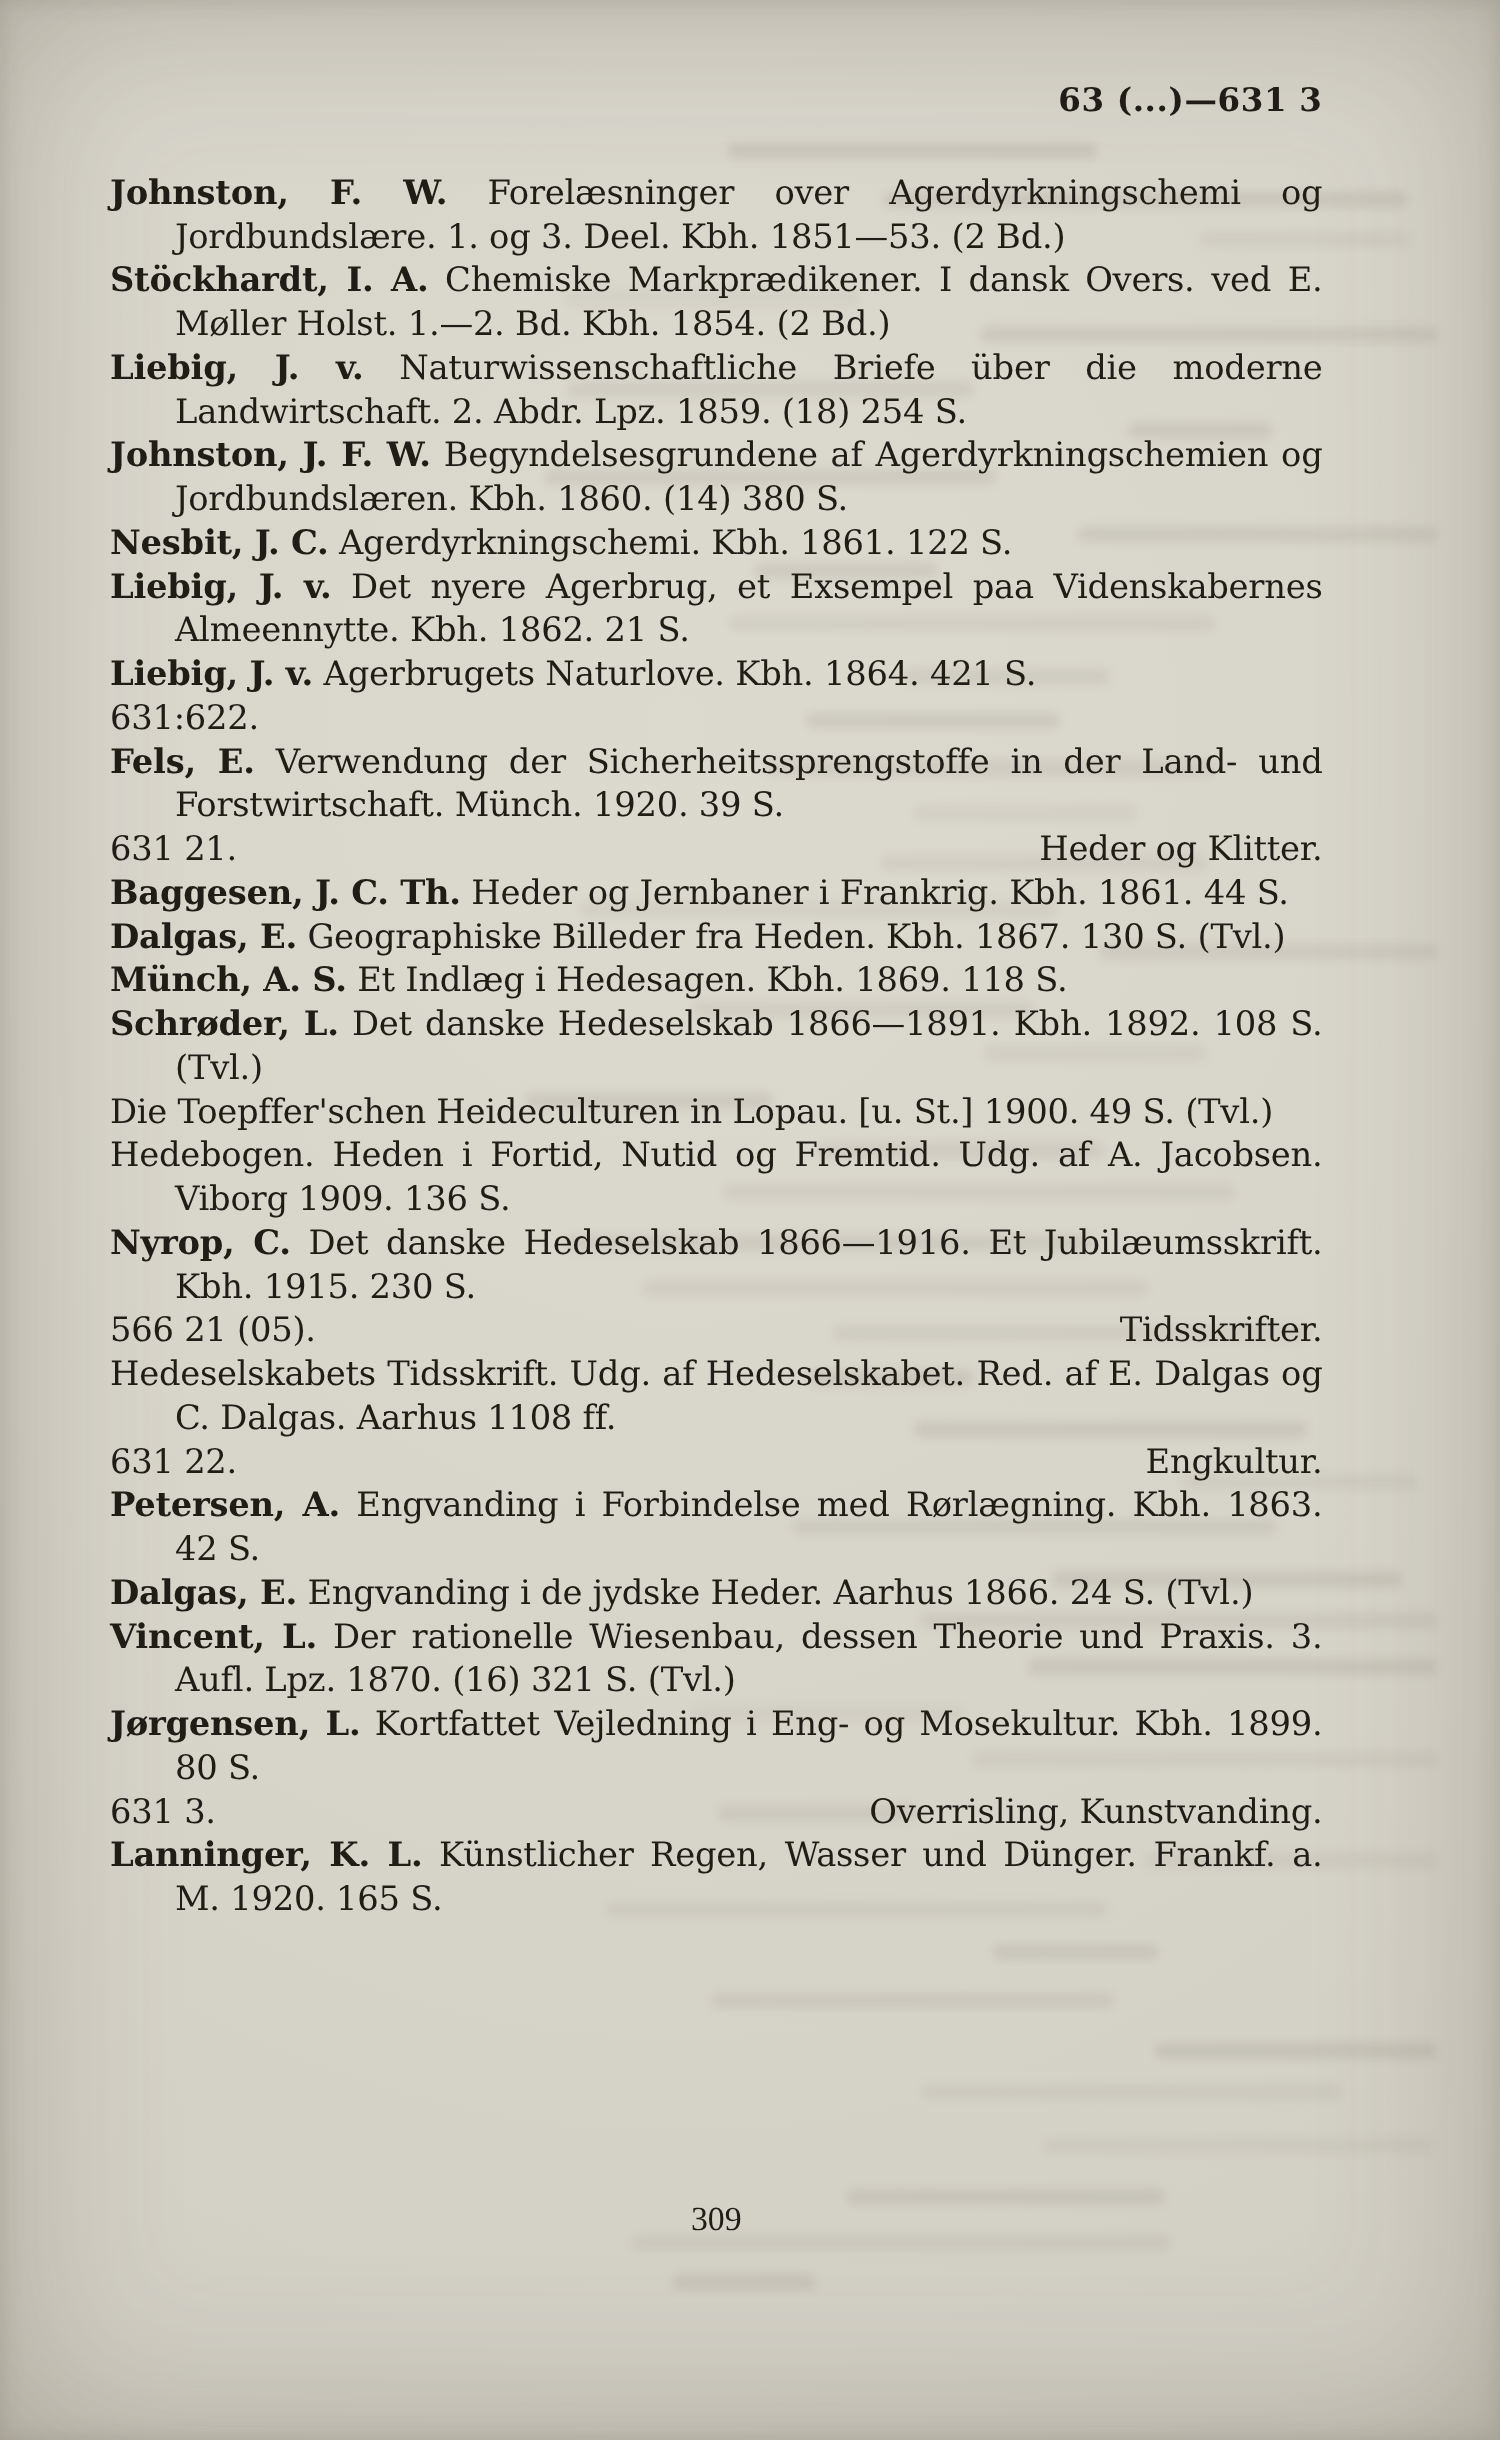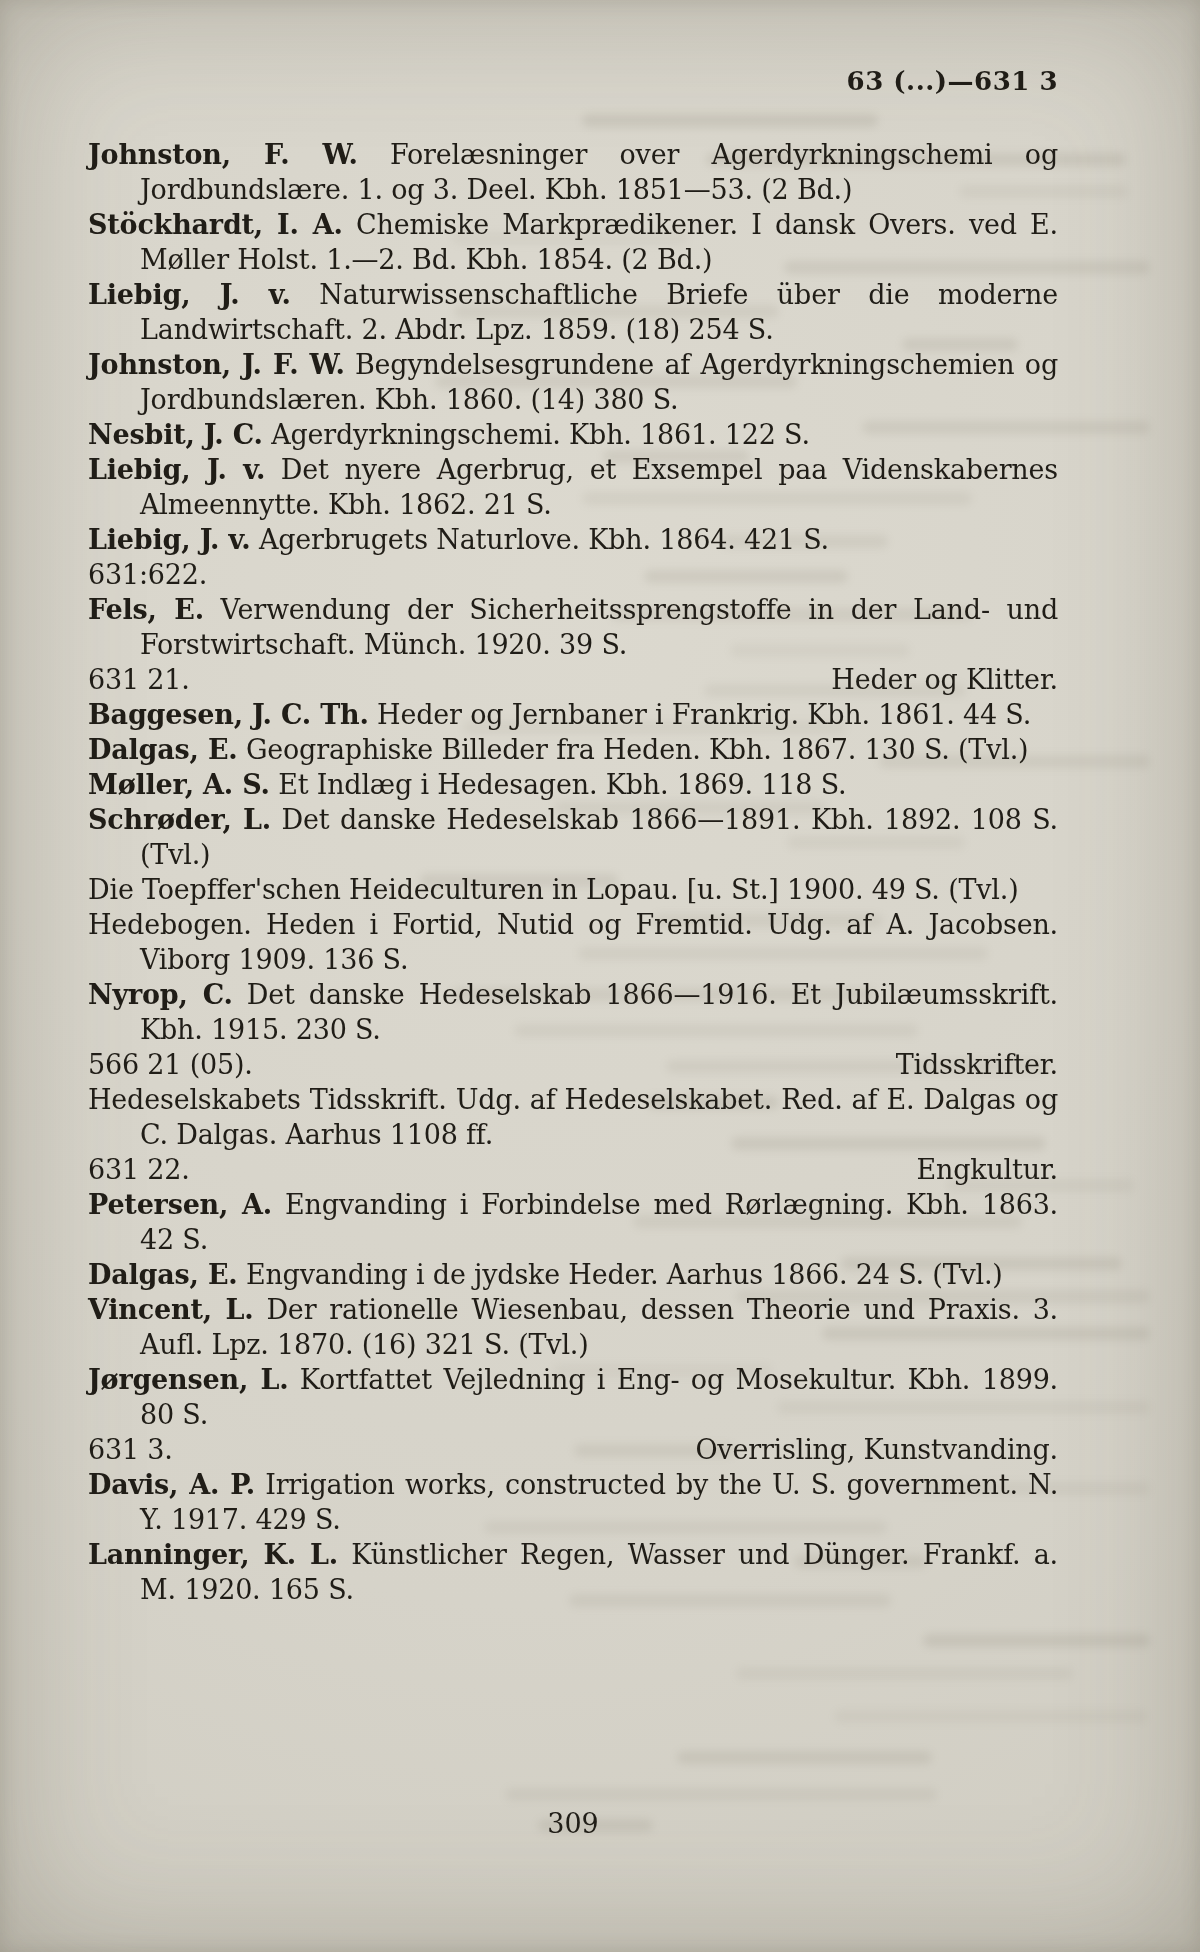--- a/index.html
+++ b/index.html
@@ -69,24 +69,25 @@
   .section{
     margin:0;
     display:flex;
     justify-content:space-between;
     font-weight:normal;
   }
   .page-number{
     position:absolute;
     left:88px;
     width:970px;
-    top:1808px;
+    top:1760px;
     text-align:center;
     font-size:27px;
     z-index:2;
+    font-family:Liberation Serif, serif;
   }
 </style>
 </head>
 <body>
 
 <div class="page">
   <div class="bleed">
       <div class="ghost-line" style="top: 113.971px; left: 581.603px; width: 296.071px; opacity: 0.17;"></div>
       <div class="ghost-line" style="top: 152.722px; left: 705.77px; width: 420.56px; opacity: 0.16;"></div>
       <div class="ghost-line" style="top: 184.746px; left: 958.581px; width: 169.661px; opacity: 0.09;"></div>
@@ -147,21 +148,21 @@
         <p class="section">
           <span class="sec-num">631:622.</span>
         </p>
         <p class="entry"><b class="author">Fels, E.</b> <span>Verwendung der Sicherheitssprengstoffe in der Land- und Forstwirtschaft. Münch. 1920. 39 S.</span></p>
         <p class="section">
           <span class="sec-num">631 21.</span>
           <span class="sec-title">Heder og Klitter.</span>
         </p>
         <p class="entry"><b class="author">Baggesen, J. C. Th.</b> <span>Heder og Jernbaner i Frankrig. Kbh. 1861. 44 S.</span></p>
         <p class="entry"><b class="author">Dalgas, E.</b> <span>Geographiske Billeder fra Heden. Kbh. 1867. 130 S. (Tvl.)</span></p>
-        <p class="entry"><b class="author">Møller, A. S.</b> <span>Et Indlæg i Hedesagen. Kbh. 1869. 118 S.</span></p>
+        <p class="entry"><b class="author">Münch, A. S.</b> <span>Et Indlæg i Hedesagen. Kbh. 1869. 118 S.</span></p>
         <p class="entry"><b class="author">Schrøder, L.</b> <span>Det danske Hedeselskab 1866—1891. Kbh. 1892. 108 S. (Tvl.)</span></p>
         <p class="entry"><span>Die Toepffer'schen Heideculturen in Lopau. [u. St.] 1900. 49 S. (Tvl.)</span></p>
         <p class="entry"><span>Hedebogen. Heden i Fortid, Nutid og Fremtid. Udg. af A. Jacobsen. Viborg 1909. 136 S.</span></p>
         <p class="entry"><b class="author">Nyrop, C.</b> <span>Det danske Hedeselskab 1866—1916. Et Jubilæumsskrift. Kbh. 1915. 230 S.</span></p>
         <p class="section">
           <span class="sec-num">566 21 (05).</span>
           <span class="sec-title">Tidsskrifter.</span>
         </p>
         <p class="entry"><span>Hedeselskabets Tidsskrift. Udg. af Hedeselskabet. Red. af E. Dalgas og C. Dalgas. Aarhus 1108 ff.</span></p>
         <p class="section">
@@ -169,18 +170,17 @@
           <span class="sec-title">Engkultur.</span>
         </p>
         <p class="entry"><b class="author">Petersen, A.</b> <span>Engvanding i Forbindelse med Rørlægning. Kbh. 1863. 42 S.</span></p>
         <p class="entry"><b class="author">Dalgas, E.</b> <span>Engvanding i de jydske Heder. Aarhus 1866. 24 S. (Tvl.)</span></p>
         <p class="entry"><b class="author">Vincent, L.</b> <span>Der rationelle Wiesenbau, dessen Theorie und Praxis. 3. Aufl. Lpz. 1870. (16) 321 S. (Tvl.)</span></p>
         <p class="entry"><b class="author">Jørgensen, L.</b> <span>Kortfattet Vejledning i Eng- og Mosekultur. Kbh. 1899. 80 S.</span></p>
         <p class="section">
           <span class="sec-num">631 3.</span>
           <span class="sec-title">Overrisling, Kunstvanding.</span>
         </p>
-        <p class="entry"><b class="author">Davis, A. P.</b> <span>Irrigation works, constructed by the U. S. government. N. Y. 1917. 429 S.</span></p>
         <p class="entry"><b class="author">Lanninger, K. L.</b> <span>Künstlicher Regen, Wasser und Dünger. Frankf. a. M. 1920. 165 S.</span></p>
       </div>
   </div>
   <div class="page-number">309</div>
 </div>
 
 </body></html>

